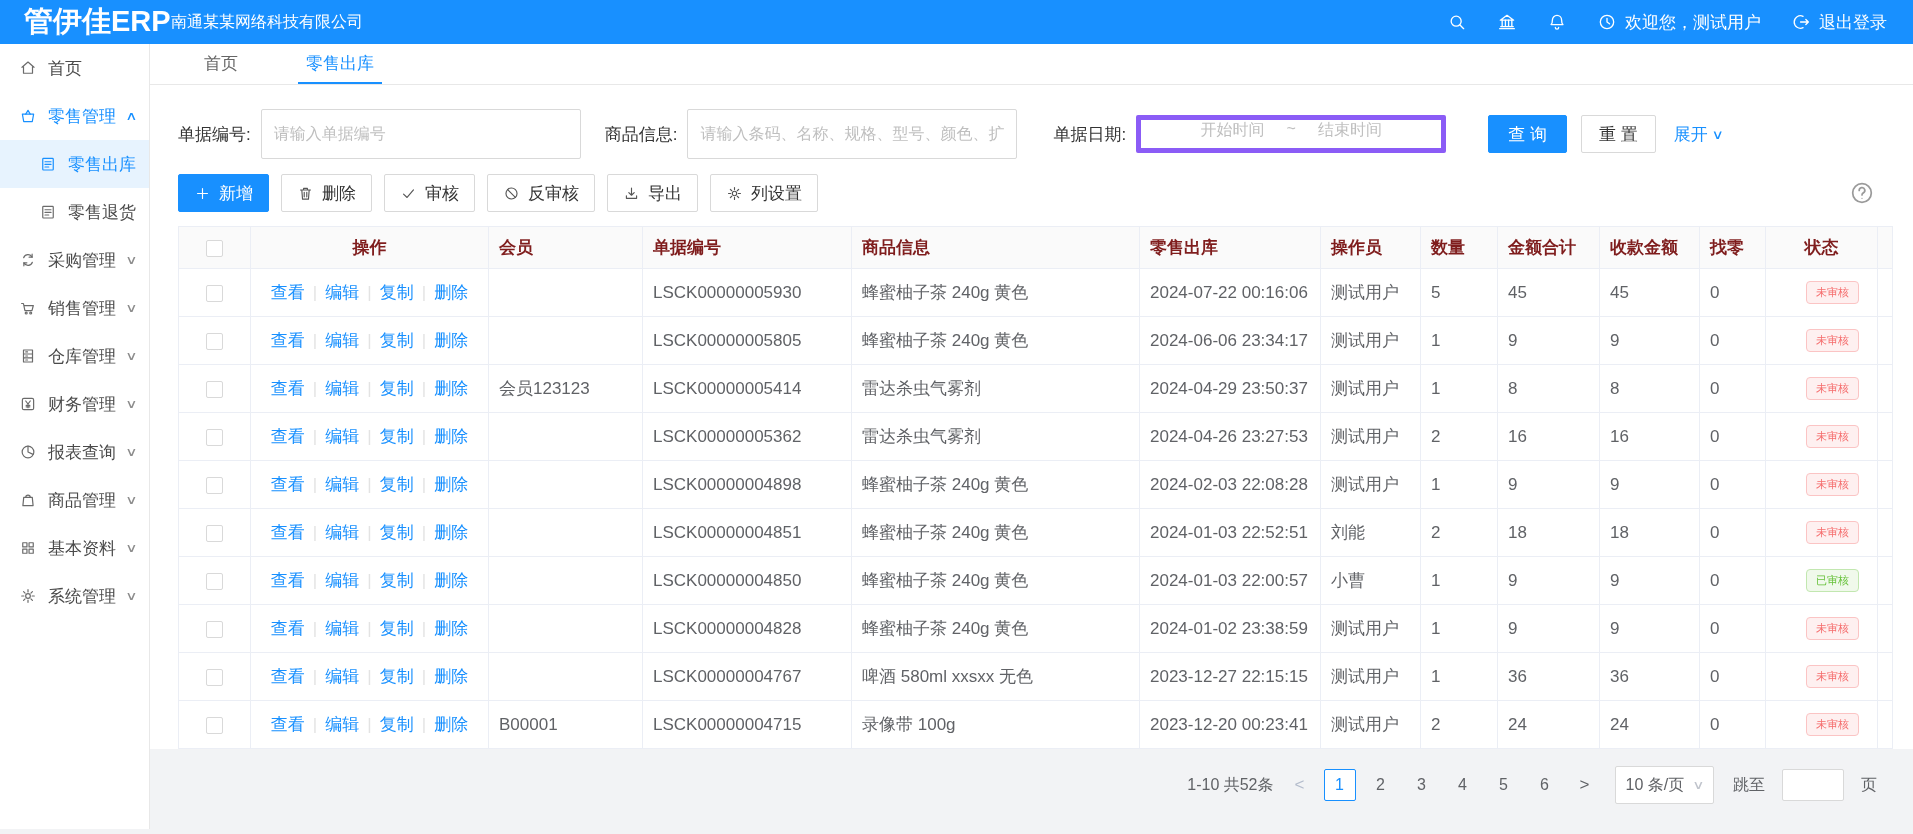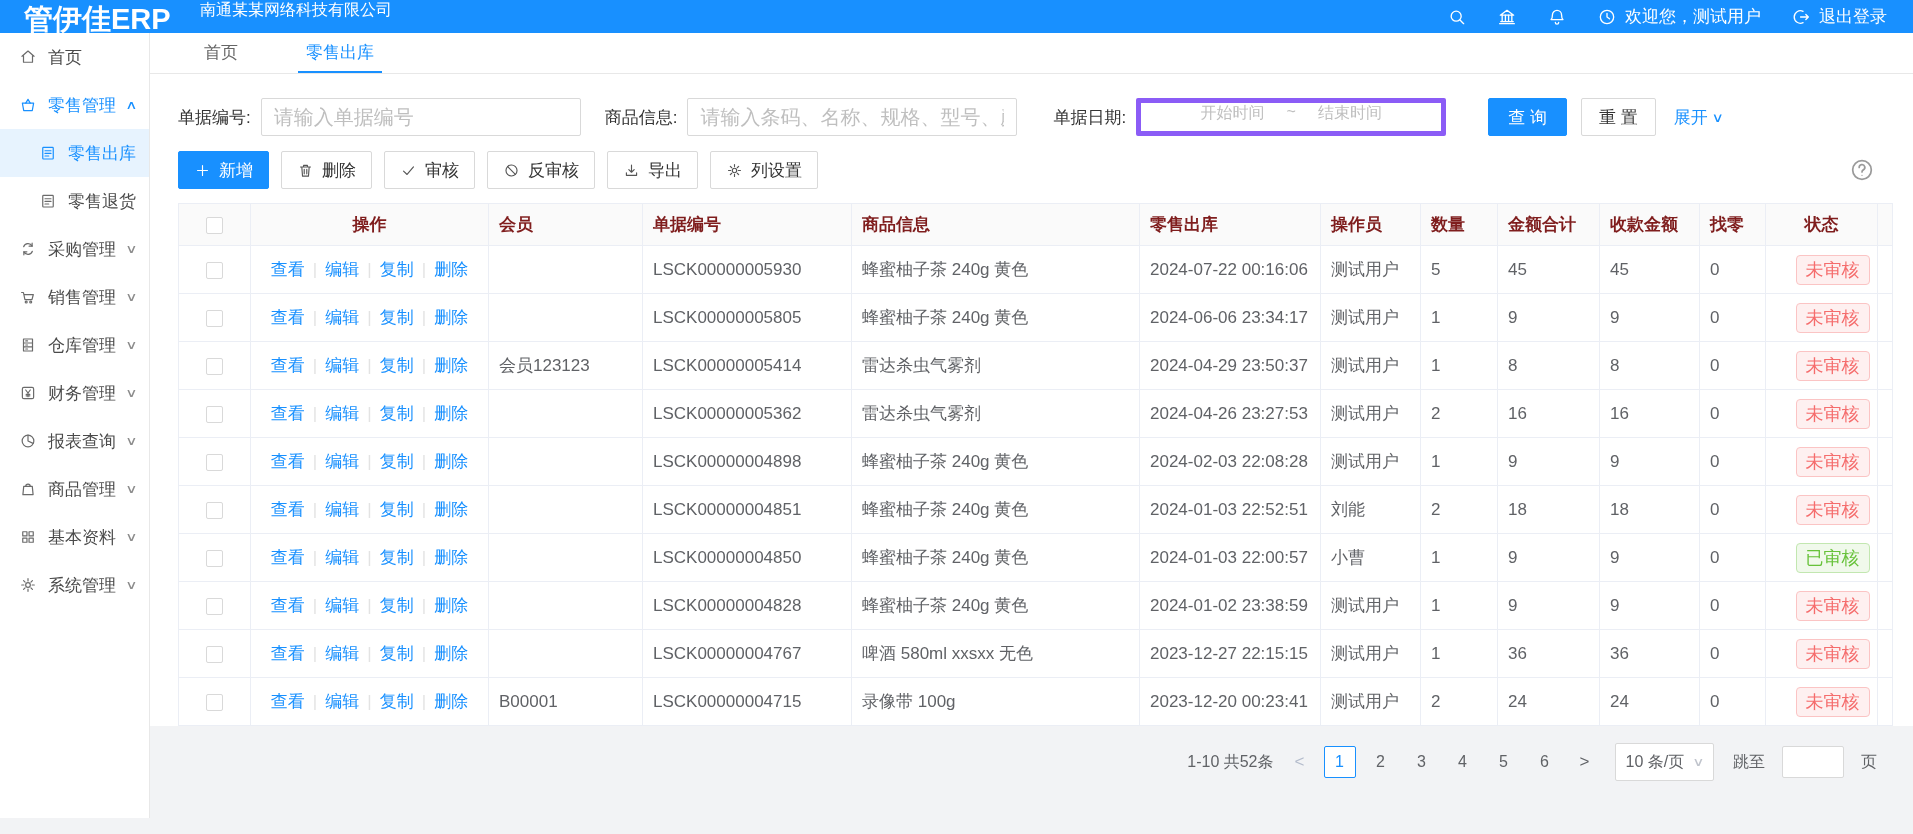--- a/index.html
+++ b/index.html
@@ -1,21 +1,21 @@
 <!DOCTYPE html>
 <html><head>
 <meta charset="utf-8">
 <style>
   * { box-sizing: border-box; margin: 0; padding: 0; }
   html,body { width:1913px; height:834px; }
   body { font-family:"Liberation Sans","DejaVu Sans",sans-serif; background:#f2f3f5; overflow:hidden; color:#333; }
   .icon svg { display:block; }
 
   
-  .topbar { height:33px; background:#1890ff; display:flex; color:#fff;gap:29px; }
+  .topbar { height:44px; background:#1890ff; display:flex; align-items:center; color:#fff; }
   .logo { width:150px; padding-left:24px; font-size:29px; font-weight:bold; letter-spacing:0; white-space:nowrap; }
   .company { margin-left:21px; font-size:16px; }
   .topbar-right { margin-left:auto; display:flex; align-items:center; gap:30px; padding-right:26px; font-size:17px; }
   .tb-icon { width:20px; height:20px; color:#fff; cursor:pointer; }
   .tb-group { display:flex; align-items:center; gap:8px; cursor:pointer; }
 
   
   .layout { display:flex; height:785px; }
   .sidebar { width:150px; background:#fff; border-right:1px solid #e8e8e8; flex-shrink:0; }
   .side-item { height:48px; display:flex; align-items:center; gap:11px; padding-left:19px; font-size:17px; color:#4a4a4a; cursor:pointer; }
@@ -29,21 +29,21 @@
   .main { flex:1; background:#fff; display:flex; flex-direction:column; min-width:0; }
 
   
   .tabbar { height:41px; border-bottom:1px solid #e8e8e8; display:flex; align-items:stretch; padding-left:46px; gap:52px; background:#fff; flex-shrink:0; }
   .tab { display:flex; align-items:center; font-size:17px; color:#666; border-bottom:2px solid transparent; padding:0 8px; cursor:pointer; }
   .tab.active { color:#1890ff; border-bottom-color:#1890ff; }
 
   
   .filter-row { display:flex; align-items:center; padding:24px 12px 0 28px; font-size:17px; color:#333; white-space:nowrap; }
   .f-label { margin-right:10px; }
-  .f-input { height:38px; border:1px solid #d9d9d9; border-radius:2px; background:#fff; font-size:20px; color:#333; padding:0 12px; outline:none; font-family:inherit; }
+  .f-input { height:50px; border:1px solid #d9d9d9; border-radius:2px; background:#fff; font-size:16px; color:#333; padding:0 12px; outline:none; font-family:inherit; }
   .f-input::placeholder { color:#bfbfbf; }
   .w1 { width:320px; } .w2 { width:330px; margin-right:36px; }
   .g2 { margin-left:24px; } .g3 { margin-left:0px; }
   .date-range { width:310px; height:38px; border:5px solid #8b5cf6; border-radius:2px; background:#fff; display:flex; align-items:flex-start; justify-content:center; gap:22px; font-size:16px; color:#bfbfbf; cursor:text; margin-right:30px; }
   .btn { height:38px; border-radius:2px; font-size:17px; font-family:inherit; cursor:pointer; display:inline-flex; align-items:center; justify-content:center; }
   .btn-primary { background:#1890ff; border:1px solid #1890ff; color:#fff; padding:0 19px;margin-left:12px; }
   .btn-plain { background:#fff; border:1px solid #d9d9d9; color:#333; padding:0 17px; }
   .gap14 { margin-left:14px; }
   .expand-link { margin-left:18px; color:#1890ff; font-size:17px; display:flex; align-items:center; gap:5px; cursor:pointer; }
   .expand-link .caret2 { font-size:13px; transform:scaleX(1.3); }
@@ -61,21 +61,21 @@
   .table-wrap { margin:0 20px 0 28px; }
   table { border-collapse:collapse; table-layout:fixed; width:1714px; font-size:17px; }
   th, td { border:1px solid #ebeef5; height:48px; padding:0 10px; overflow:hidden; white-space:nowrap; text-overflow:ellipsis; text-align:left; }
   thead th { background:#fafafa; color:#7f1d1d; font-weight:bold; height:42px; }
   td { color:#606266; }
   .c-center { text-align:center; padding:0; }
   .checkbox { display:inline-block; width:17px; height:17px; border:1px solid #d9d9d9; border-radius:2px; background:#fff; vertical-align:middle; cursor:pointer; }
   .actions { display:flex; align-items:center; justify-content:center; gap:0; }
   .a-link { color:#1890ff; cursor:pointer; padding:0 2px; }
   .a-sep { color:#e3e3e3; margin:0 6px; }
-  .badge { display:inline-block; font-size:18px; line-height:1; padding:5px 9px; border-radius:4px;margin-left:22px; }
+  .badge { display:inline-block; font-size:11px; line-height:1; padding:5px 9px; border-radius:4px;margin-left:22px; }
   .badge.red { color:#f56c6c; background:#fef0f0; border:1px solid #fbc4c4; }
   .badge.green { color:#67c23a; background:#f0f9eb; border:1px solid #c2e7b0; }
 
   
   .bottom-area { flex:1; background:#f2f3f5; display:flex; justify-content:flex-end; align-items:flex-start; padding:17px 36px 0 0; }
   .pagination { display:flex; align-items:center; gap:9px; font-size:16px; color:#606266; }
   .pg-total { margin-right:2px; color:#606266; }
   .pg-arrow { width:30px; height:30px; display:flex; align-items:center; justify-content:center; color:#b4bccc; cursor:pointer; font-size:17px; }
   .pg-num { min-width:32px; height:32px; display:flex; align-items:center; justify-content:center; border:1px solid transparent; border-radius:2px; cursor:pointer; color:#606266; }
   .pg-num.active { border-color:#1890ff; color:#1890ff; background:#fff; }

